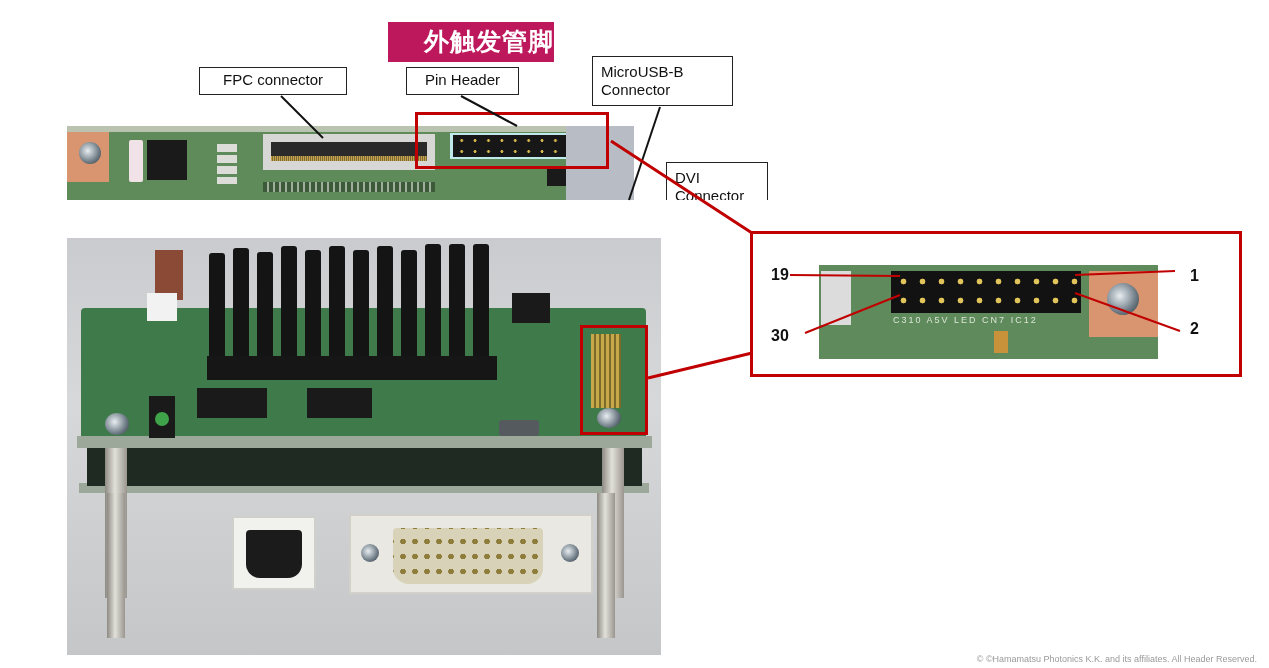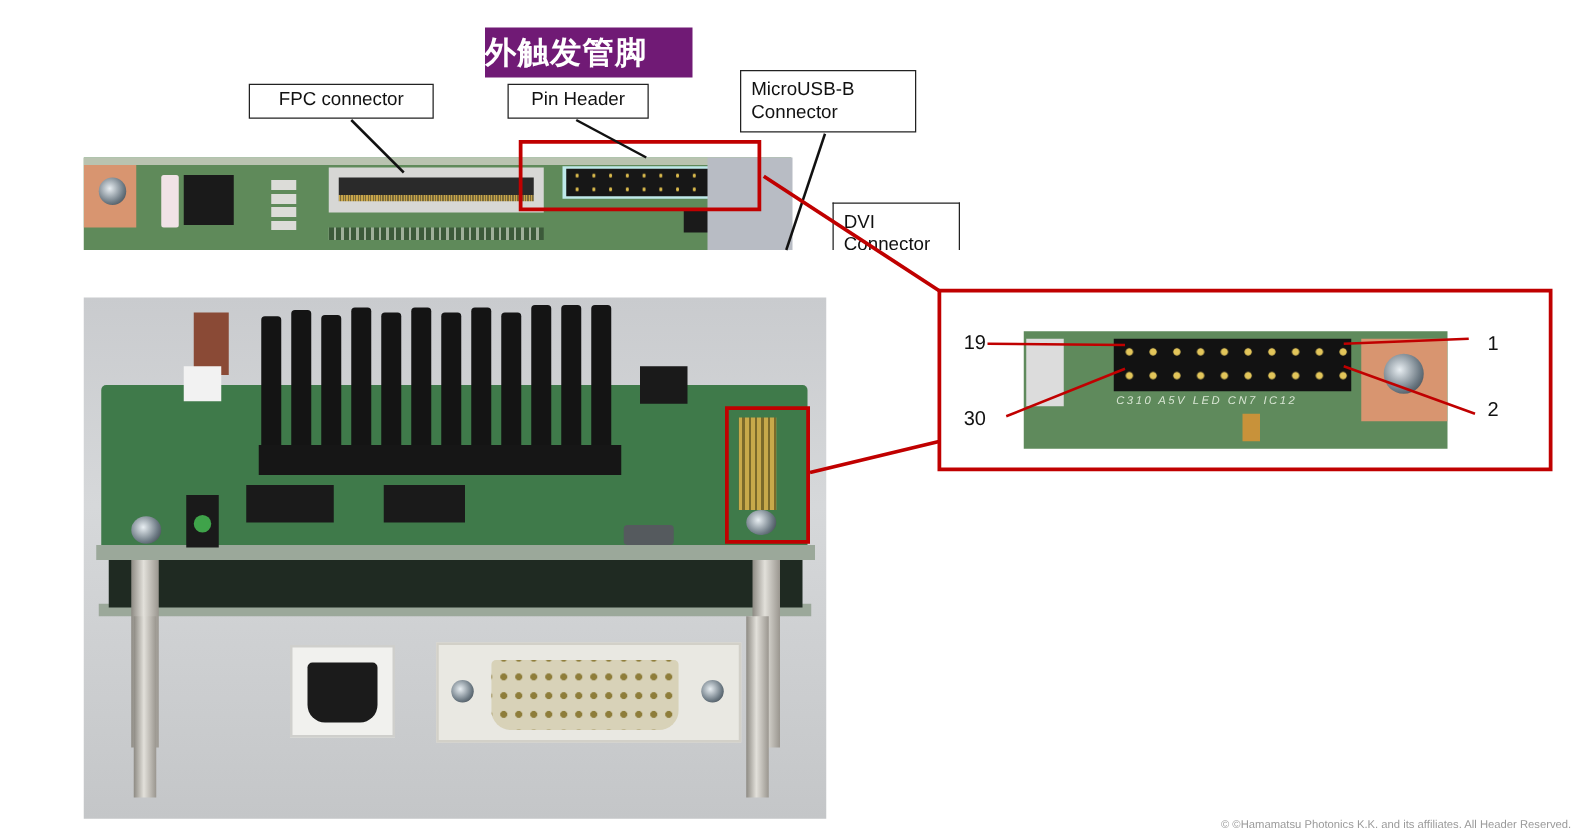--- a/index.html
+++ b/index.html
@@ -1,21 +1,21 @@
 <!DOCTYPE html>
 <html><head>
 <meta charset="utf-8">
 <style>
   html, body { margin:0; padding:0; }
   body { width:1269px; height:668px; background:#ffffff; position:relative; overflow:hidden;
          font-family:"Liberation Sans", sans-serif; }
   .abs { position:absolute; }
-  .title-badge { left:388px; top:22px; width:166px; height:40px; background:#701a75; color:#fff;
+  .title-badge { left:388px; top:22px; width:166px; height:40px; background:#be185d; color:#fff;
                  font-family:"DejaVu Sans", sans-serif; font-weight:bold; font-size:25px;
-                 line-height:40px; text-align:left; letter-spacing:1px; }
+                 line-height:40px; text-align:right; letter-spacing:1px; }
   .callout { background:#fff; border:1.5px solid #222; color:#111; font-size:15px; line-height:18px;
              padding:3px 8px; box-sizing:border-box; }
   
   .board-top { left:67px; top:126px; width:566px; height:74px; background:#5f8a5a; overflow:hidden; }
   .board-top .edge { left:0; top:0; width:566px; height:6px; background:#b9c3b0; }
   .pad { background:#d89570; }
   .screw { border-radius:50%; background:radial-gradient(circle at 40% 40%, #e8eef2, #6d7a84 60%, #2e353b); }
   .chip { background:#1a1a1a; }
   .fpc { left:196px; top:8px; width:172px; height:36px; background:#d7d7d5; }
   .fpc .slot { left:8px; top:8px; width:156px; height:14px; background:#2a2a2a; }
@@ -38,21 +38,21 @@
   .usb-b .hole { left:12px; top:12px; width:56px; height:48px; background:#1b1b1b; border-radius:4px 4px 14px 14px; }
   .dvi { background:#e9e8e2; border:2px solid #d2d0c8; }
   .dvi .plug { left:42px; top:12px; width:150px; height:56px; background:#d8d2b8; border-radius:4px 4px 16px 16px;
                background-image:radial-gradient(circle,#8e7d3a 2.6px,transparent 3px); background-size:12px 15px; background-position:40px 6px; }
   
   .detail-box { left:750px; top:231px; width:492px; height:146px; border:3px solid #c00000; box-sizing:border-box; background:#fff; }
   .detail-img { left:819px; top:265px; width:339px; height:94px; background:#5f8a5c; overflow:hidden; }
   .detail-hdr { left:72px; top:6px; width:190px; height:42px; background:#121212;
                 background-image:radial-gradient(circle,#e2c55a 2.6px,transparent 3.2px);
                 background-size:19px 19px; background-position:3px 1px; }
-  .pin-label { font-size:16px; color:#111; }
+  .pin-label { font-size:16px; color:#111;font-weight:bold; }
   .footer { right:12px; bottom:4px; font-size:9px; color:#9a9a9a; }
   svg.lines { position:absolute; left:0; top:0; pointer-events:none; }
 </style>
 </head>
 <body>
 
 <div class="abs title-badge">外触发管脚</div>
 
 <div class="abs board-top">
   <div class="abs edge"></div>
@@ -141,21 +141,21 @@
 </div>
 
 <div class="abs redbox" style="left:580px;top:325px;width:68px;height:110px;"></div>
 
 <div class="abs detail-box"></div>
 <div class="abs detail-img">
   <div class="abs" style="left:2px;top:6px;width:30px;height:54px;background:#dcdcdc;"></div>
   <div class="abs detail-hdr"></div>
   <div class="abs pad" style="left:270px;top:6px;width:69px;height:66px;"></div>
   <div class="abs screw" style="left:288px;top:18px;width:32px;height:32px;"></div>
-  <div class="abs" style="left:74px;top:50px;width:190px;height:12px;font-size:9px;color:#d9e6d4;letter-spacing:2px;white-space:nowrap;font-style:italic;">
+  <div class="abs" style="left:74px;top:50px;width:190px;height:12px;font-size:9px;color:#d9e6d4;letter-spacing:2px;white-space:nowrap;">
     <span>C310</span>
     <span>A5V</span>
     <span>LED</span>
     <span>CN7</span>
     <span>IC12</span>
   </div>
   <div class="abs" style="left:175px;top:66px;width:14px;height:22px;background:#c8923a;"></div>
 </div>
 
 <div class="abs pin-label" style="left:771px;top:266px;">19</div>

